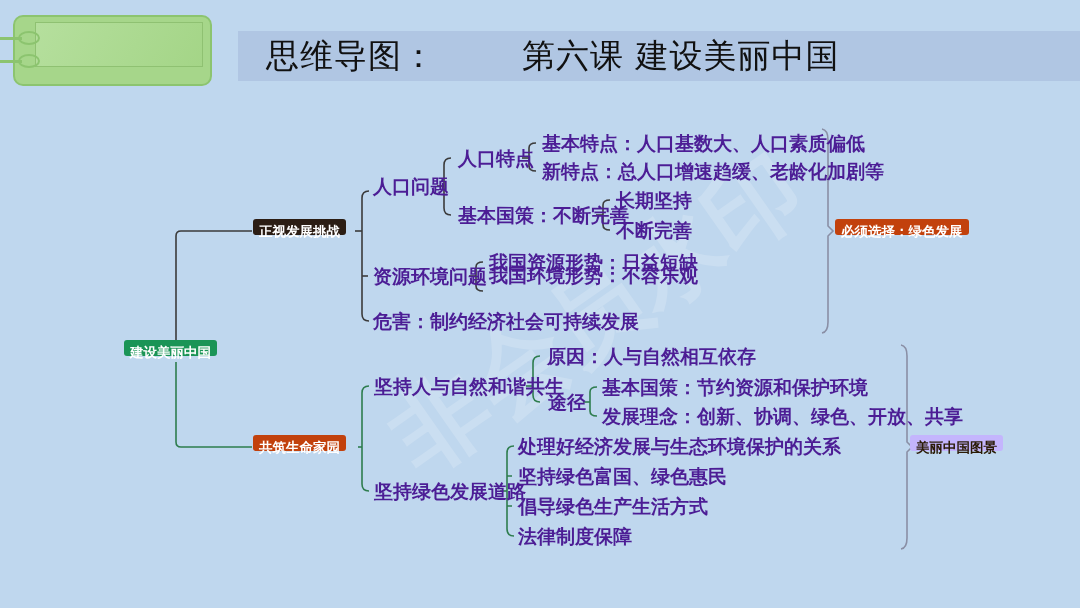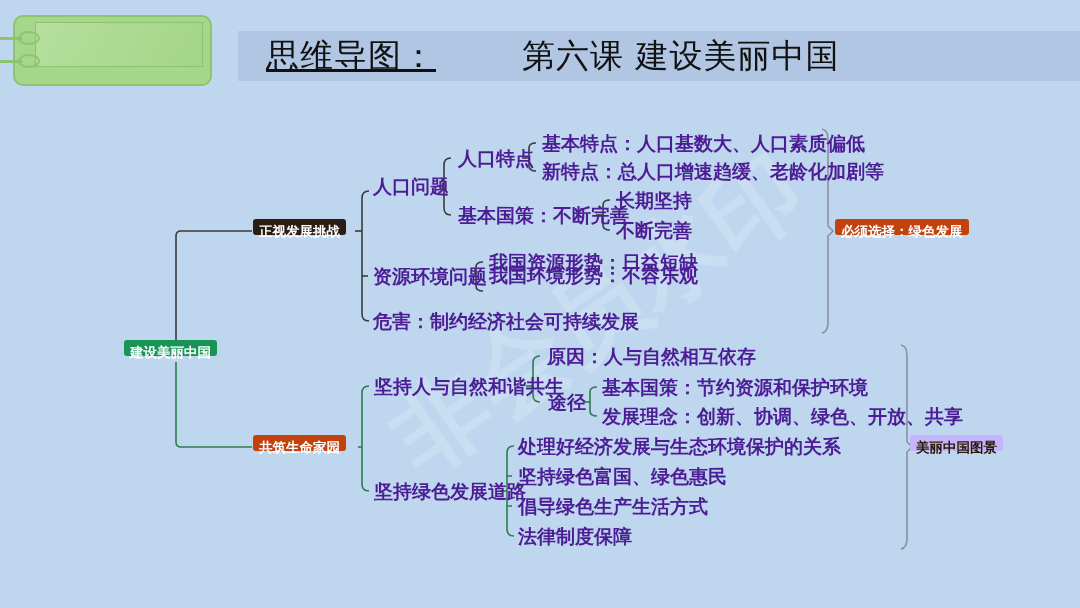--- a/index.html
+++ b/index.html
@@ -32,21 +32,21 @@
 <body>
 
 <div class="abs tag"></div>
 <div class="abs tag-inner"></div>
 <div class="abs pin" style="left:0;top:37px;width:22px;"></div>
 <div class="abs pin" style="left:0;top:60px;width:22px;"></div>
 <div class="abs ring" style="left:18px;top:31px;"></div>
 <div class="abs ring" style="left:18px;top:54px;"></div>
 
 <div class="abs titlebar"></div>
-<div class="abs title" style="left:266px;text-decoration:underline;">思维导图：</div>
+<div class="abs title" style="left:266px;">思维导图：</div>
 <div class="abs title" style="left:522px;">第六课  建设美丽中国</div>
 
 <div class="abs wm" style="left:360px;top:250px;">非会员水印</div>
 
 <svg class="lines" width="1080" height="608">
   <g fill="none" stroke-width="1.6">
 
     <path d="M176 340 L176 236 Q176 231 181 231 L252 231" stroke="#3b3b3b"></path>
     <path d="M176 362 L176 442 Q176 447 181 447 L252 447" stroke="#2e7d4e"></path>
 

